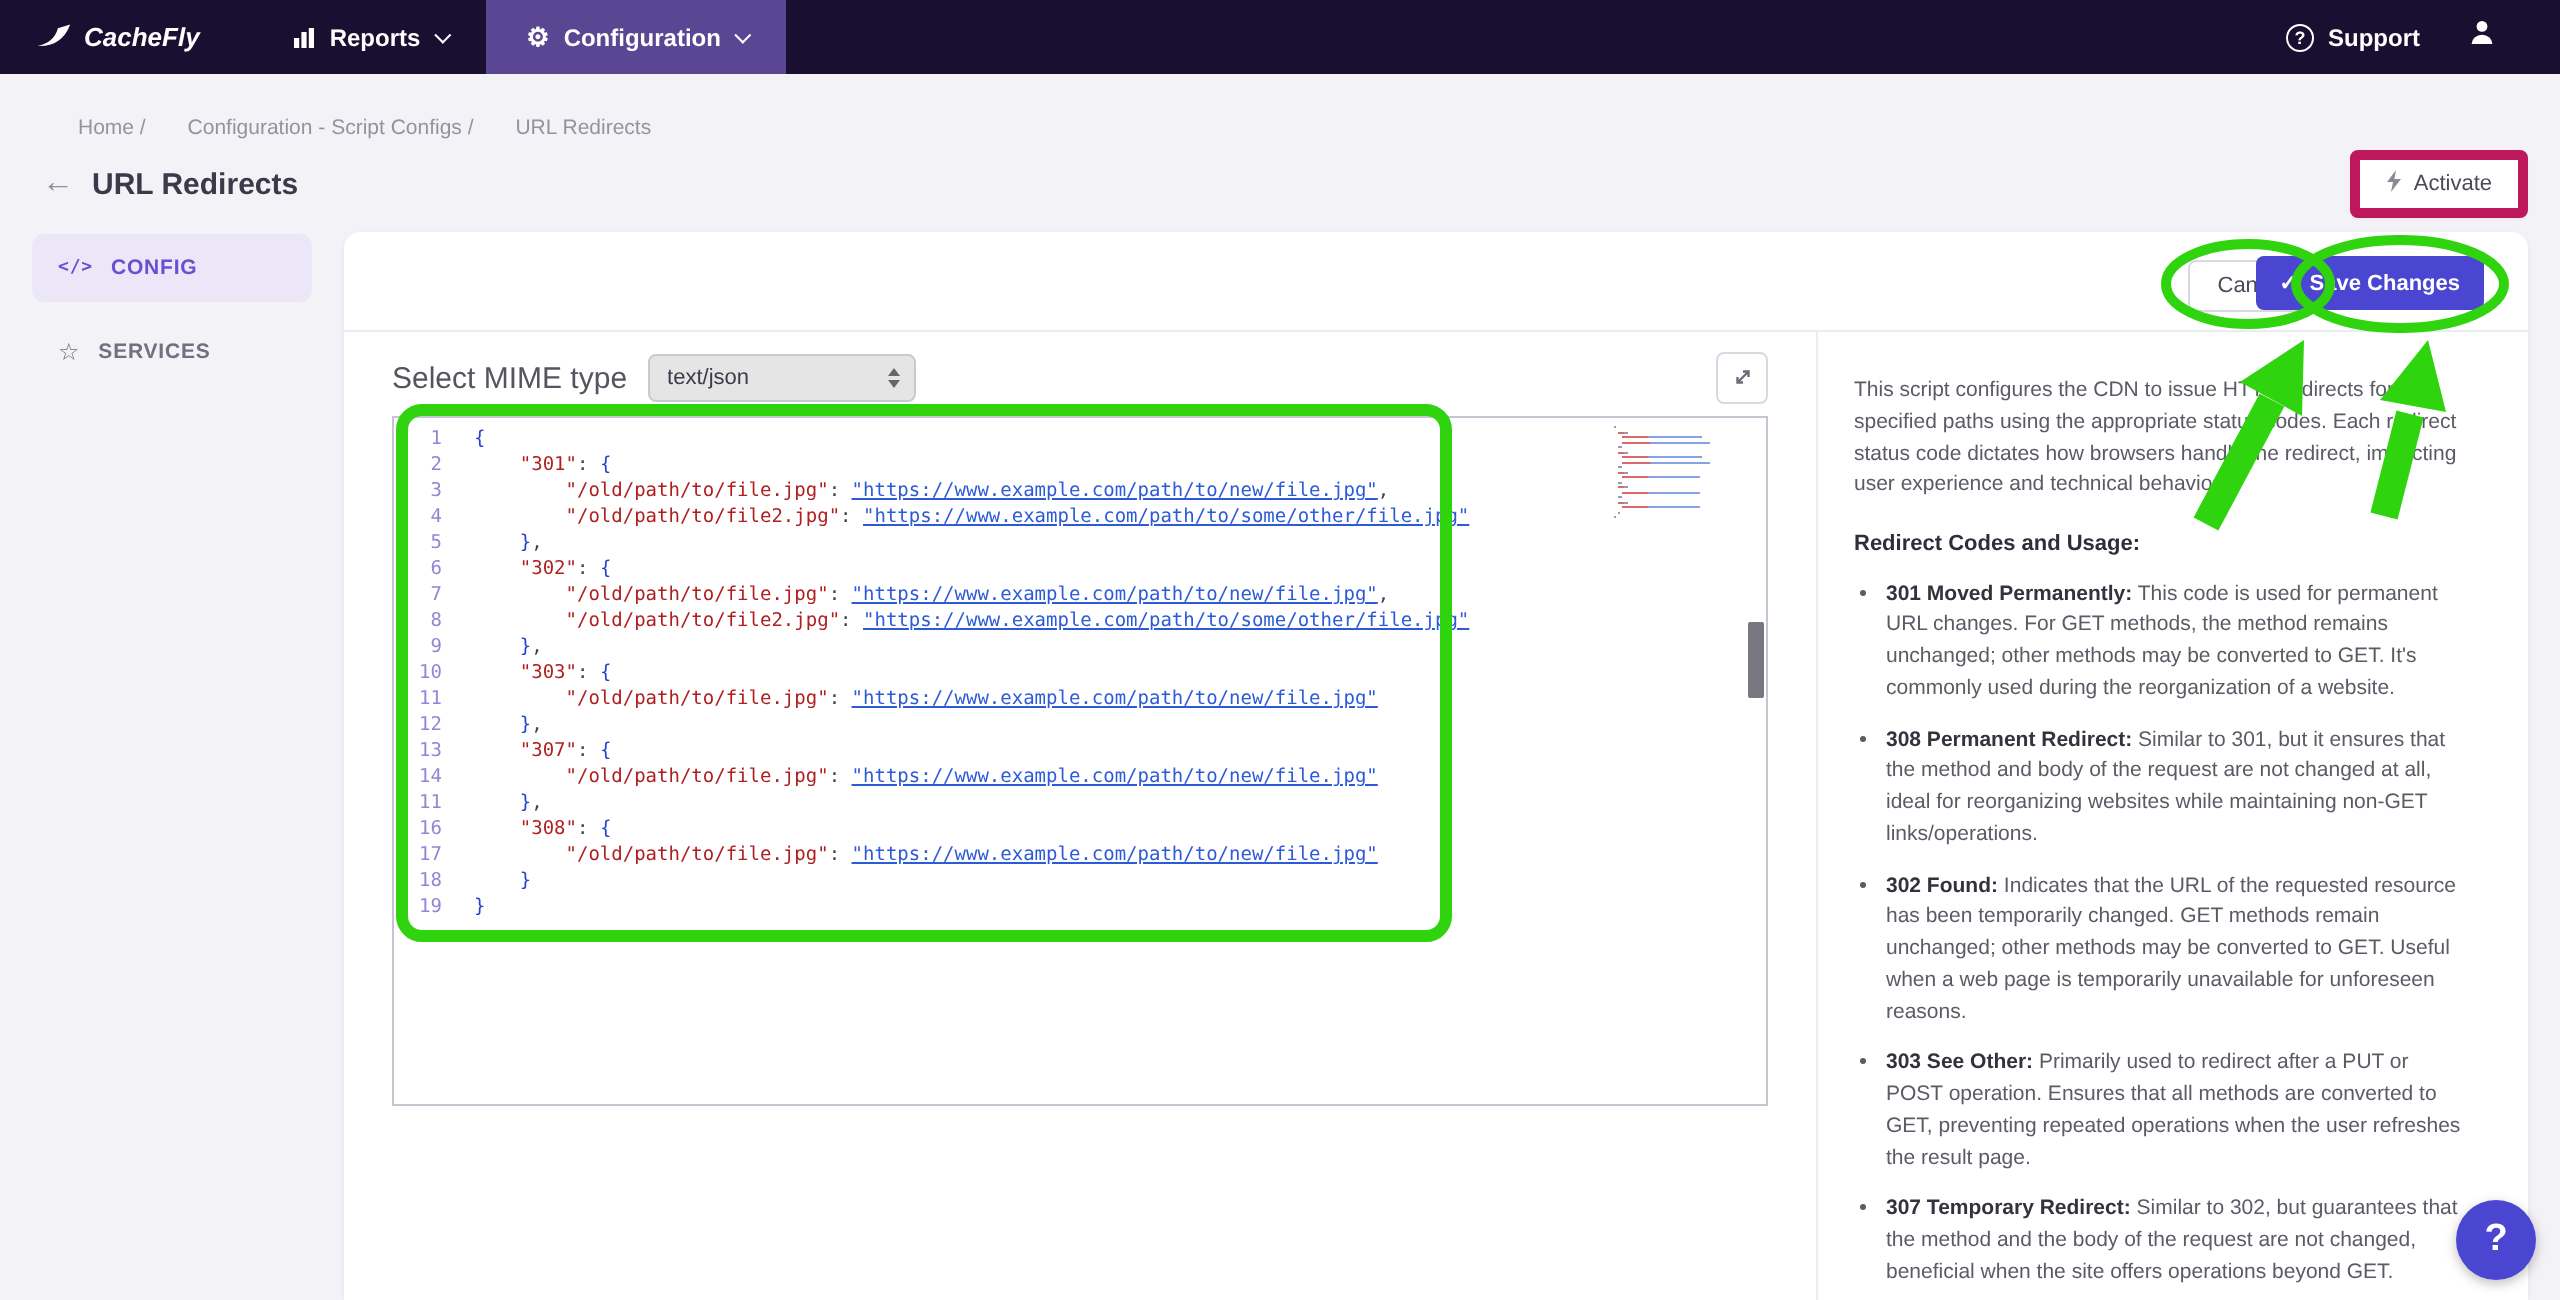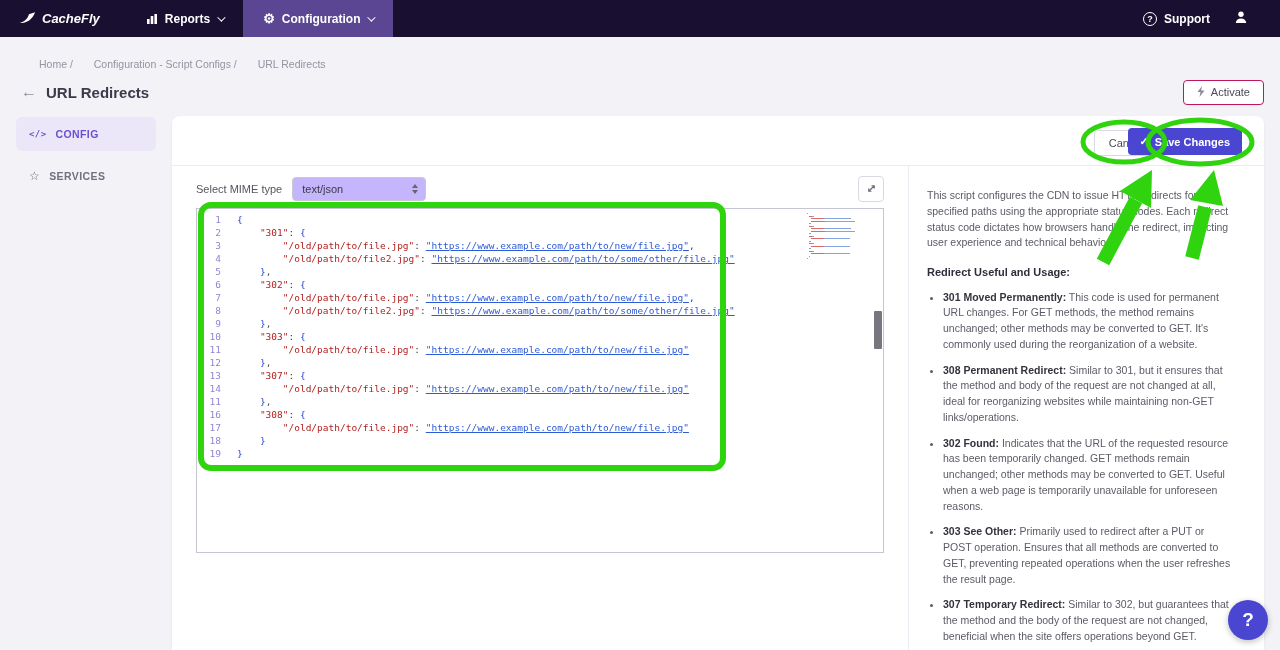--- a/index.html
+++ b/index.html
@@ -33,21 +33,21 @@
   .user-btn { padding:0 8px; cursor:pointer; display:flex; align-items:center; }
 
   
   .breadcrumb { position:absolute; top:58px; left:21px; font-size:10.5px; color:#9494a0; }
   .breadcrumb .crumb { cursor:default;padding-left:18px; }
   .page-head { position:absolute; top:78px; left:21px; right:16px; height:28px;
     display:flex; align-items:center; }
   .back { color:#8f8f9c; font-size:16px; margin-right:9px; cursor:pointer; }
   .page-title { font-size:15px; font-weight:600; color:#3a3a4a; }
   .activate { margin-left:auto; display:flex; align-items:center; gap:6px;
-    background:#fff; border:1px solid #be185d; border-radius:4px; padding:5px 13px;
+    background:#fff; border:5px solid #be185d; border-radius:4px; padding:5px 13px;
     font-size:11px; color:#4a4a58; cursor:pointer; box-shadow:0 1px 1px rgba(0,0,0,.04);
     font-family:inherit; }
 
   
   .sidebar { position:absolute; top:117px; left:16px; width:140px; }
   .side-item { height:34px; display:flex; align-items:center; gap:9px; padding:0 13px;
     font-size:10.5px; font-weight:700; letter-spacing:.4px; color:#70707e;
     border-radius:6px; cursor:pointer; margin-bottom:8px; }
   .side-item.active { background:#ece7f8; color:#6a4fd0; }
   .code-ic { font-family:"DejaVu Sans Mono", monospace; font-size:9px; font-weight:bold; }
@@ -60,25 +60,25 @@
   .btn-cancel { position:absolute; right:106px; top:14px; padding:6px 14px;
     background:#fff; border:1px solid #d9d9e3; border-radius:4px;
     font-size:11px; color:#4a4a58; cursor:pointer; font-family:inherit; }
   .btn-save { position:absolute; right:22px; top:12px; padding:7px 12px;
     background:#4b46d2; border:none; border-radius:4px; display:flex; align-items:center; gap:6px;
     font-size:11px; font-weight:600; color:#fff; cursor:pointer; font-family:inherit; }
   .card-body { display:flex; height:calc(100% - 50px); }
 
   .editor-pane { flex:1; padding:8px 24px 0 24px; position:relative; }
   .mime-row { display:flex; align-items:center; gap:10px; height:30px; }
-  .mime-label { font-size:11px; color:#55555f;text-align:right; }
+  .mime-label { font-size:15px; color:#55555f;text-align:right; }
   .select-wrap { position:relative; }
   .select-wrap select { appearance:none; -webkit-appearance:none; width:134px;
     padding:5px 24px 5px 9px; border:1px solid #c9c9d4; border-radius:4px;
-    font-size:11px; color:#3a3a4a; background:#c4b5fd; font-family:inherit; cursor:pointer; }
+    font-size:11px; color:#3a3a4a; background:#e5e5e5; font-family:inherit; cursor:pointer; }
   .sel-arrows { position:absolute; right:8px; top:50%; transform:translateY(-50%);
     display:flex; flex-direction:column; gap:2px; pointer-events:none; }
   .sel-arrows i { width:0; height:0; border-left:3.5px solid transparent; border-right:3.5px solid transparent; }
   .sel-arrows .up { border-bottom:4px solid #666; }
   .sel-arrows .down { border-top:4px solid #666; }
   .expand { margin-left:auto; width:26px; height:26px; background:#fff;
     border:1px solid #d9d9e3; border-radius:4px; display:grid; place-items:center; cursor:pointer; }
 
   .editor { margin-top:4px; position:relative; border:1px solid #c6c6d2; height:345px;
     display:flex; background:#fff; font-family:"DejaVu Sans Mono", monospace;
@@ -349,21 +349,21 @@
               <span class="m-b" style="width: 0.55px;"></span>
             </div>
           </div>
         <div class="vscroll">
             <div class="thumb"></div>
           </div>
       </div>
     </section>
     <aside class="docs">
       <p>This script configures the CDN to issue HTTP redirects for specified paths using the appropriate status codes. Each redirect status code dictates how browsers handle the redirect, impacting user experience and technical behavior.</p>
-      <h4>Redirect Useful and Usage:</h4>
+      <h4>Redirect Codes and Usage:</h4>
       <ul id="docs-bullets">
           <li><b>301 Moved Permanently:</b> This code is used for permanent URL changes. For GET methods, the method remains unchanged; other methods may be converted to GET. It's commonly used during the reorganization of a website.</li>
           <li><b>308 Permanent Redirect:</b> Similar to 301, but it ensures that the method and body of the request are not changed at all, ideal for reorganizing websites while maintaining non-GET links/operations.</li>
           <li><b>302 Found:</b> Indicates that the URL of the requested resource has been temporarily changed. GET methods remain unchanged; other methods may be converted to GET. Useful when a web page is temporarily unavailable for unforeseen reasons.</li>
           <li><b>303 See Other:</b> Primarily used to redirect after a PUT or POST operation. Ensures that all methods are converted to GET, preventing repeated operations when the user refreshes the result page.</li>
           <li><b>307 Temporary Redirect:</b> Similar to 302, but guarantees that the method and the body of the request are not changed, beneficial when the site offers operations beyond GET.</li>
         </ul>
 
     </aside>
   </div>

